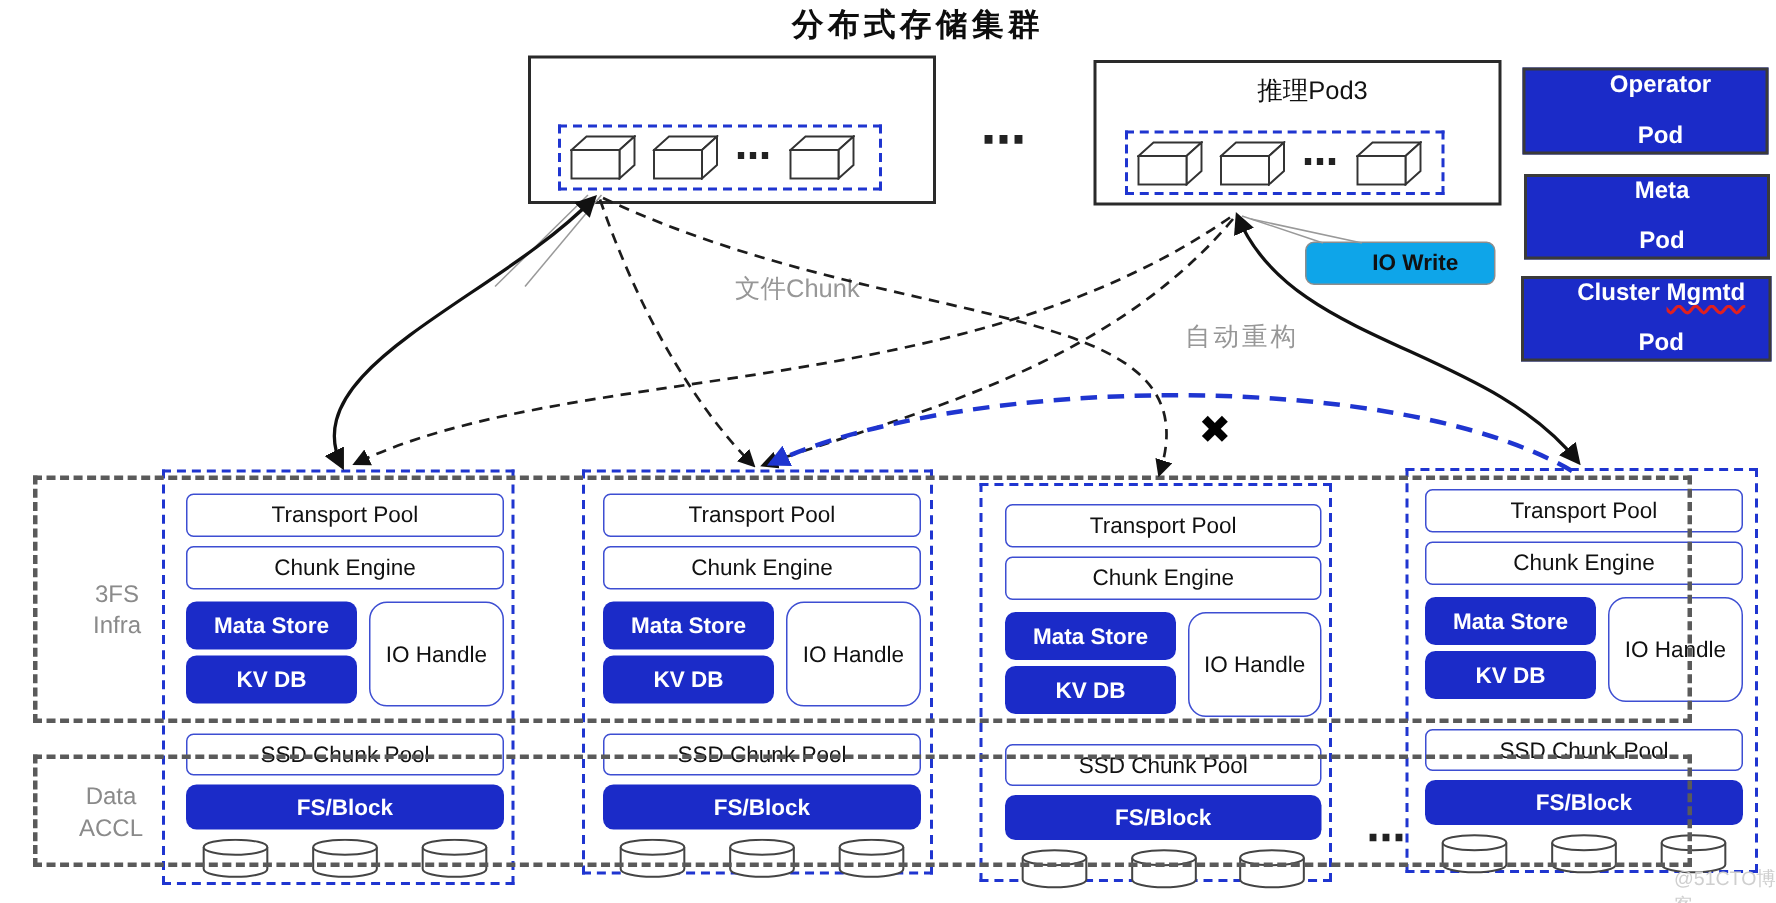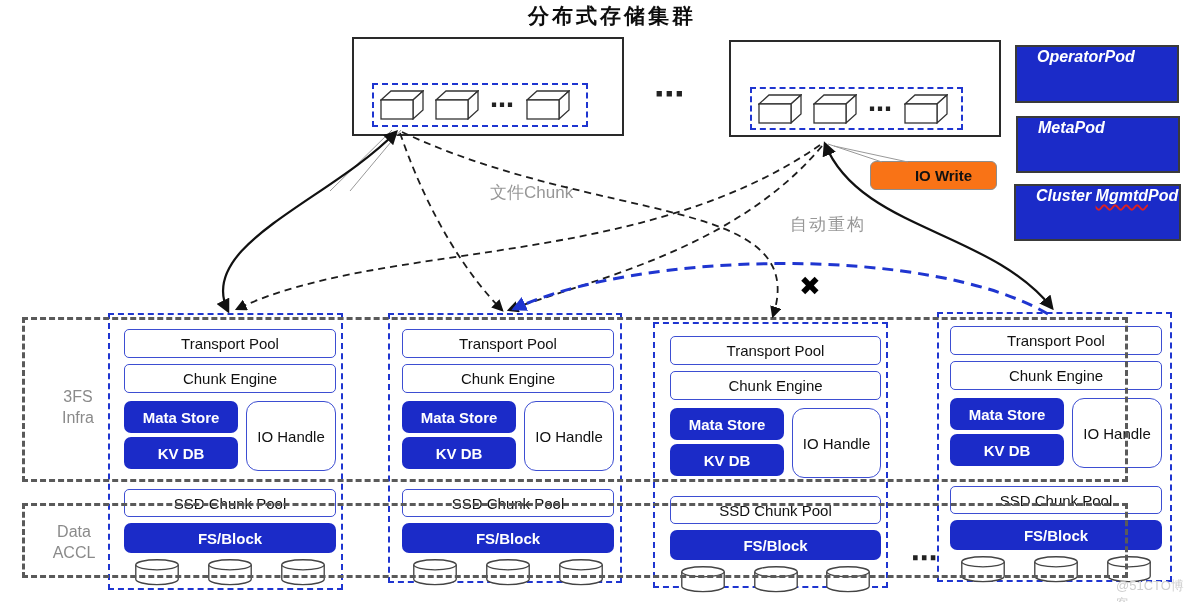--- a/index.html
+++ b/index.html
@@ -21,29 +21,29 @@
   #between-pods-dots{left:634px;top:76px;font-size:30px;font-weight:bold;color:#222;z-index:2;}
 
   
   .gray-note{color:#979797;font-size:17px;z-index:2;}
   #file-chunk{left:470px;top:139px;margin-top:42px;}
   #auto-rebuild{left:770px;top:213px;letter-spacing:2px;}
   #failure-mark{left:779px;top:271px;font-size:26px;font-weight:bold;color:#000;z-index:12;}
   #more-cols-dots{left:891px;top:543px;font-size:26px;font-weight:bold;color:#222;z-index:12;}
 
   
-  .callout{background:#f97316;border:1.5px solid #8d8d8d;border-radius:8px;text-align:right;z-index:6;}
+  .callout{background:#0ea5e9;border:1.5px solid #8d8d8d;border-radius:8px;text-align:right;z-index:6;}
   #chunk-chain{left:282px;top:189px;width:101px;height:48px;font-size:15px;font-weight:bold;
                color:#1230d8;line-height:19px;display:flex;flex-direction:column;justify-content:center;}
   #io-write{left:870px;top:161px;width:105px;height:27px;font-size:15px;font-weight:bold;color:#111;
             display:flex;align-items:center;justify-content:center;border-radius:6px;}
 
   
   .side-pod{background:#1b2bc8;border:2px solid #3a3a3a;color:#fff;font-weight:bold;font-size:16px;
-            line-height:20px;text-align:center;display:flex;flex-direction:row;justify-content:flex-start;z-index:2;font-style:italic;}
+            line-height:20px;text-align:center;display:flex;flex-direction:column;justify-content:space-between;z-index:2;}
   .squiggle{text-decoration:underline wavy #e02020 1.5px;text-underline-offset:3px;}
 
   
   .band{border:3px dashed #5a5a5a;background:transparent;z-index:8;pointer-events:none;box-sizing:border-box;}
   .band-label{position:absolute;color:#8a8a8a;font-size:16px;line-height:21px;text-align:center;width:70px;}
 
   
   .stcol{border:2.5px dashed #1f35d0;box-sizing:border-box;z-index:3;background:transparent;}
   .stcol-inner{position:absolute;}
   .pool-box{background:#fff;border:1.2px solid #3d4ed2;border-radius:5px;height:27px;
@@ -93,20 +93,21 @@
       <span class="dots">⋯</span>
       <svg class="cube">
           <use href="#cube3d"></use>
         </svg>
     </div>
   </div>
 
   <div class="abs" id="between-pods-dots">⋯</div>
 
   <div class="abs pod" style="left:729px;top:40px;width:248px;height:93px;">
+    <div class="pod-label">推理Pod3</div>
     <div class="chunk-rect" style="left:19px;top:45px;width:213px;height:43px;">
       <svg class="cube">
           <use href="#cube3d"></use>
         </svg>
       <svg class="cube">
           <use href="#cube3d"></use>
         </svg>
       <span class="dots">⋯</span>
       <svg class="cube">
           <use href="#cube3d"></use>

